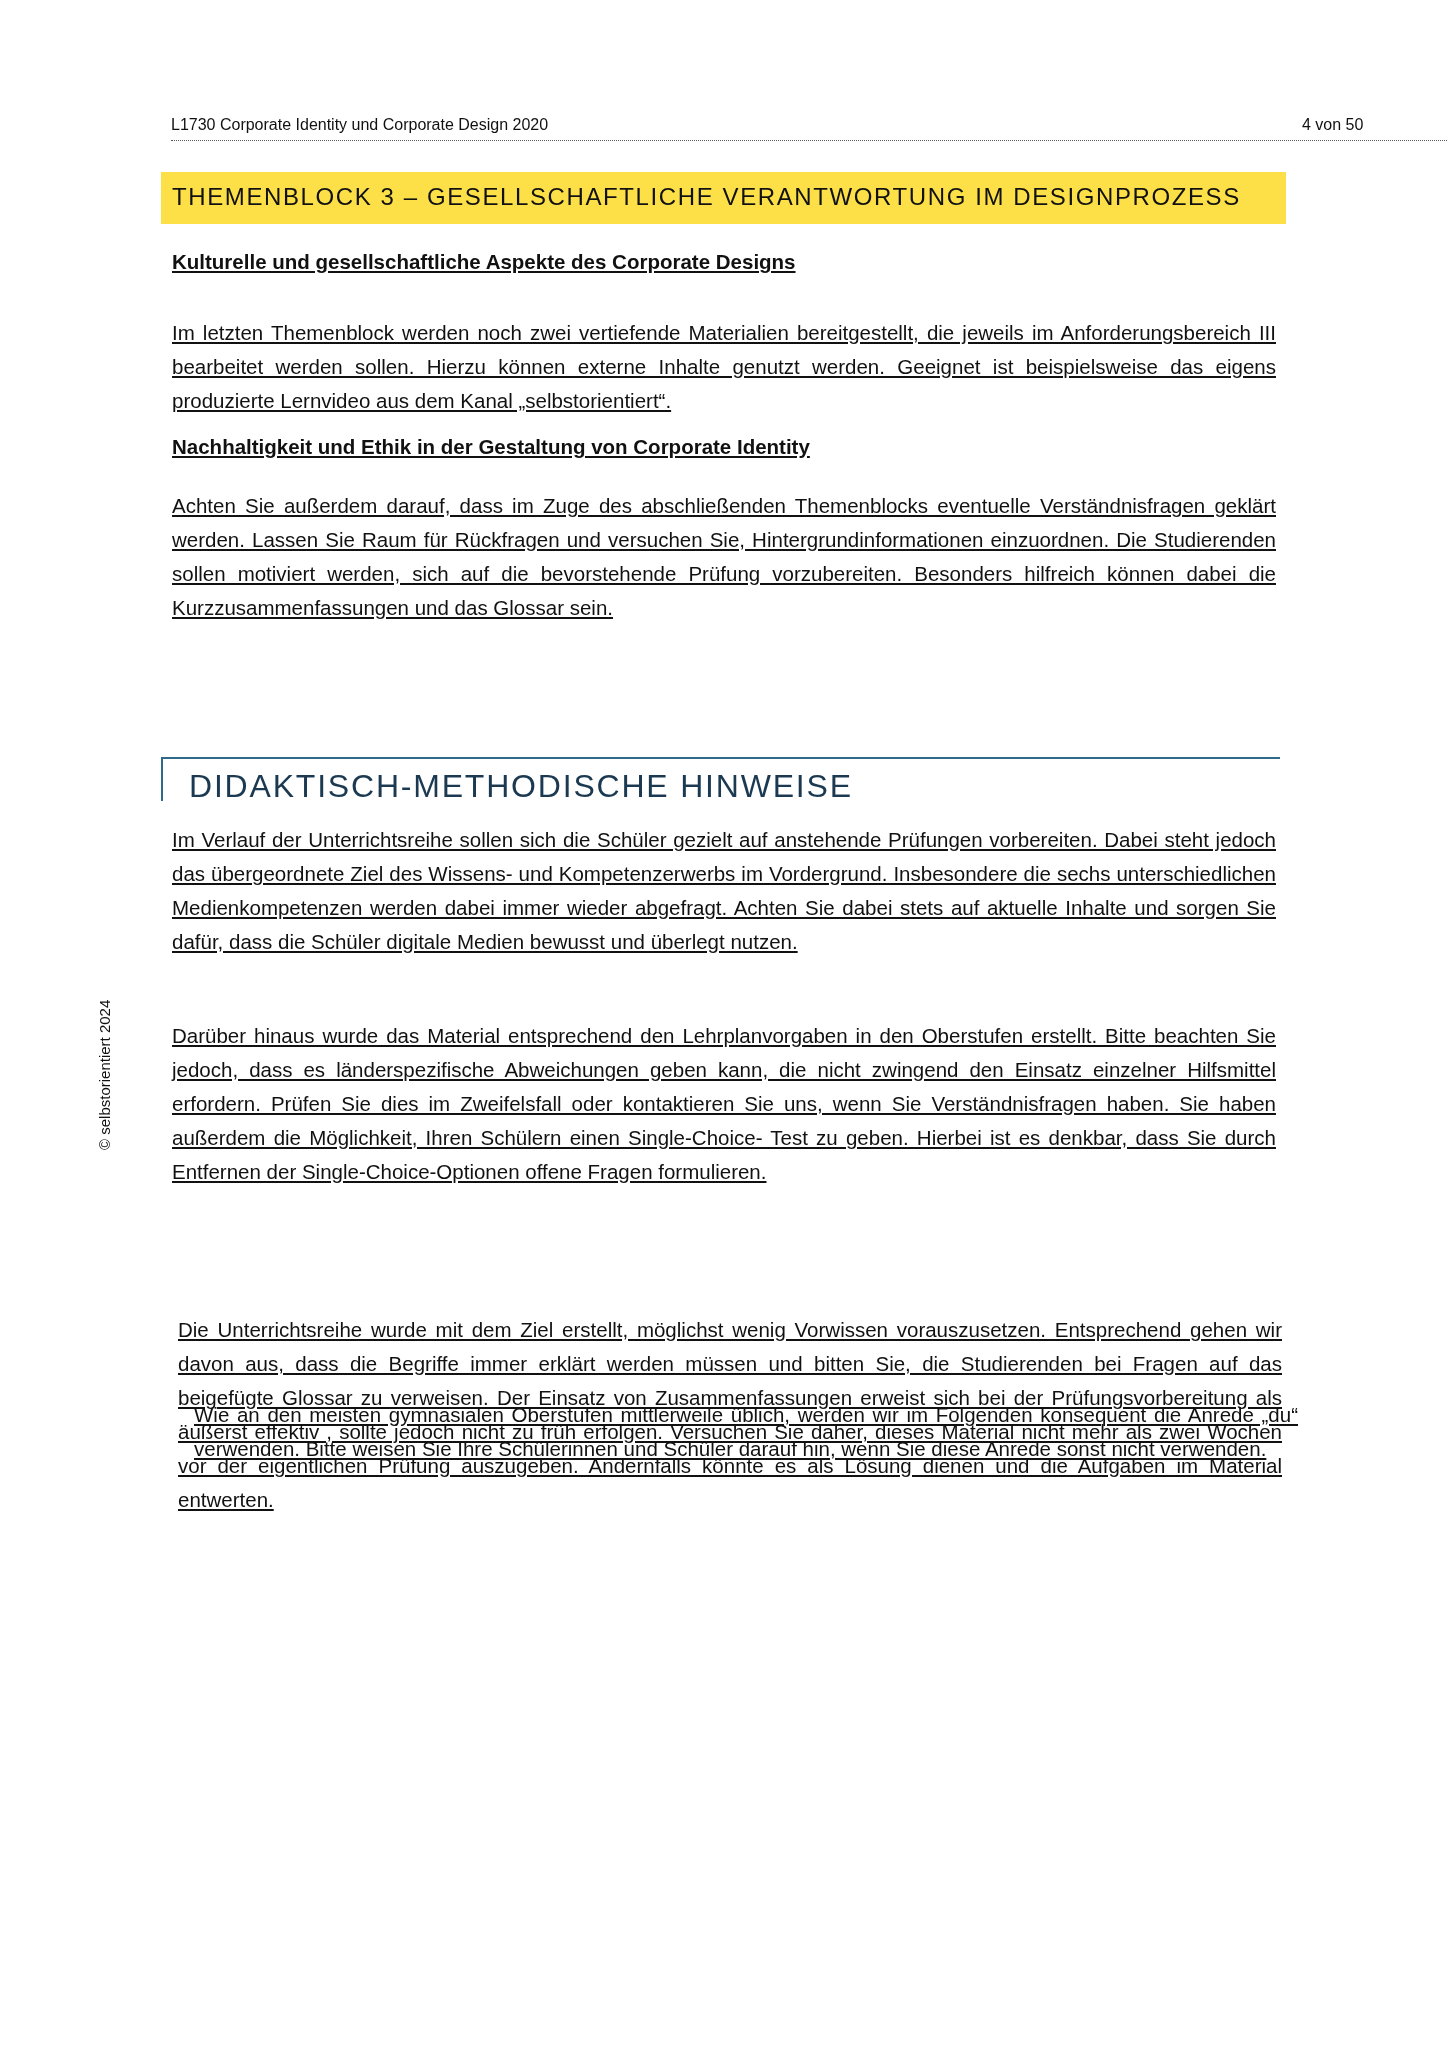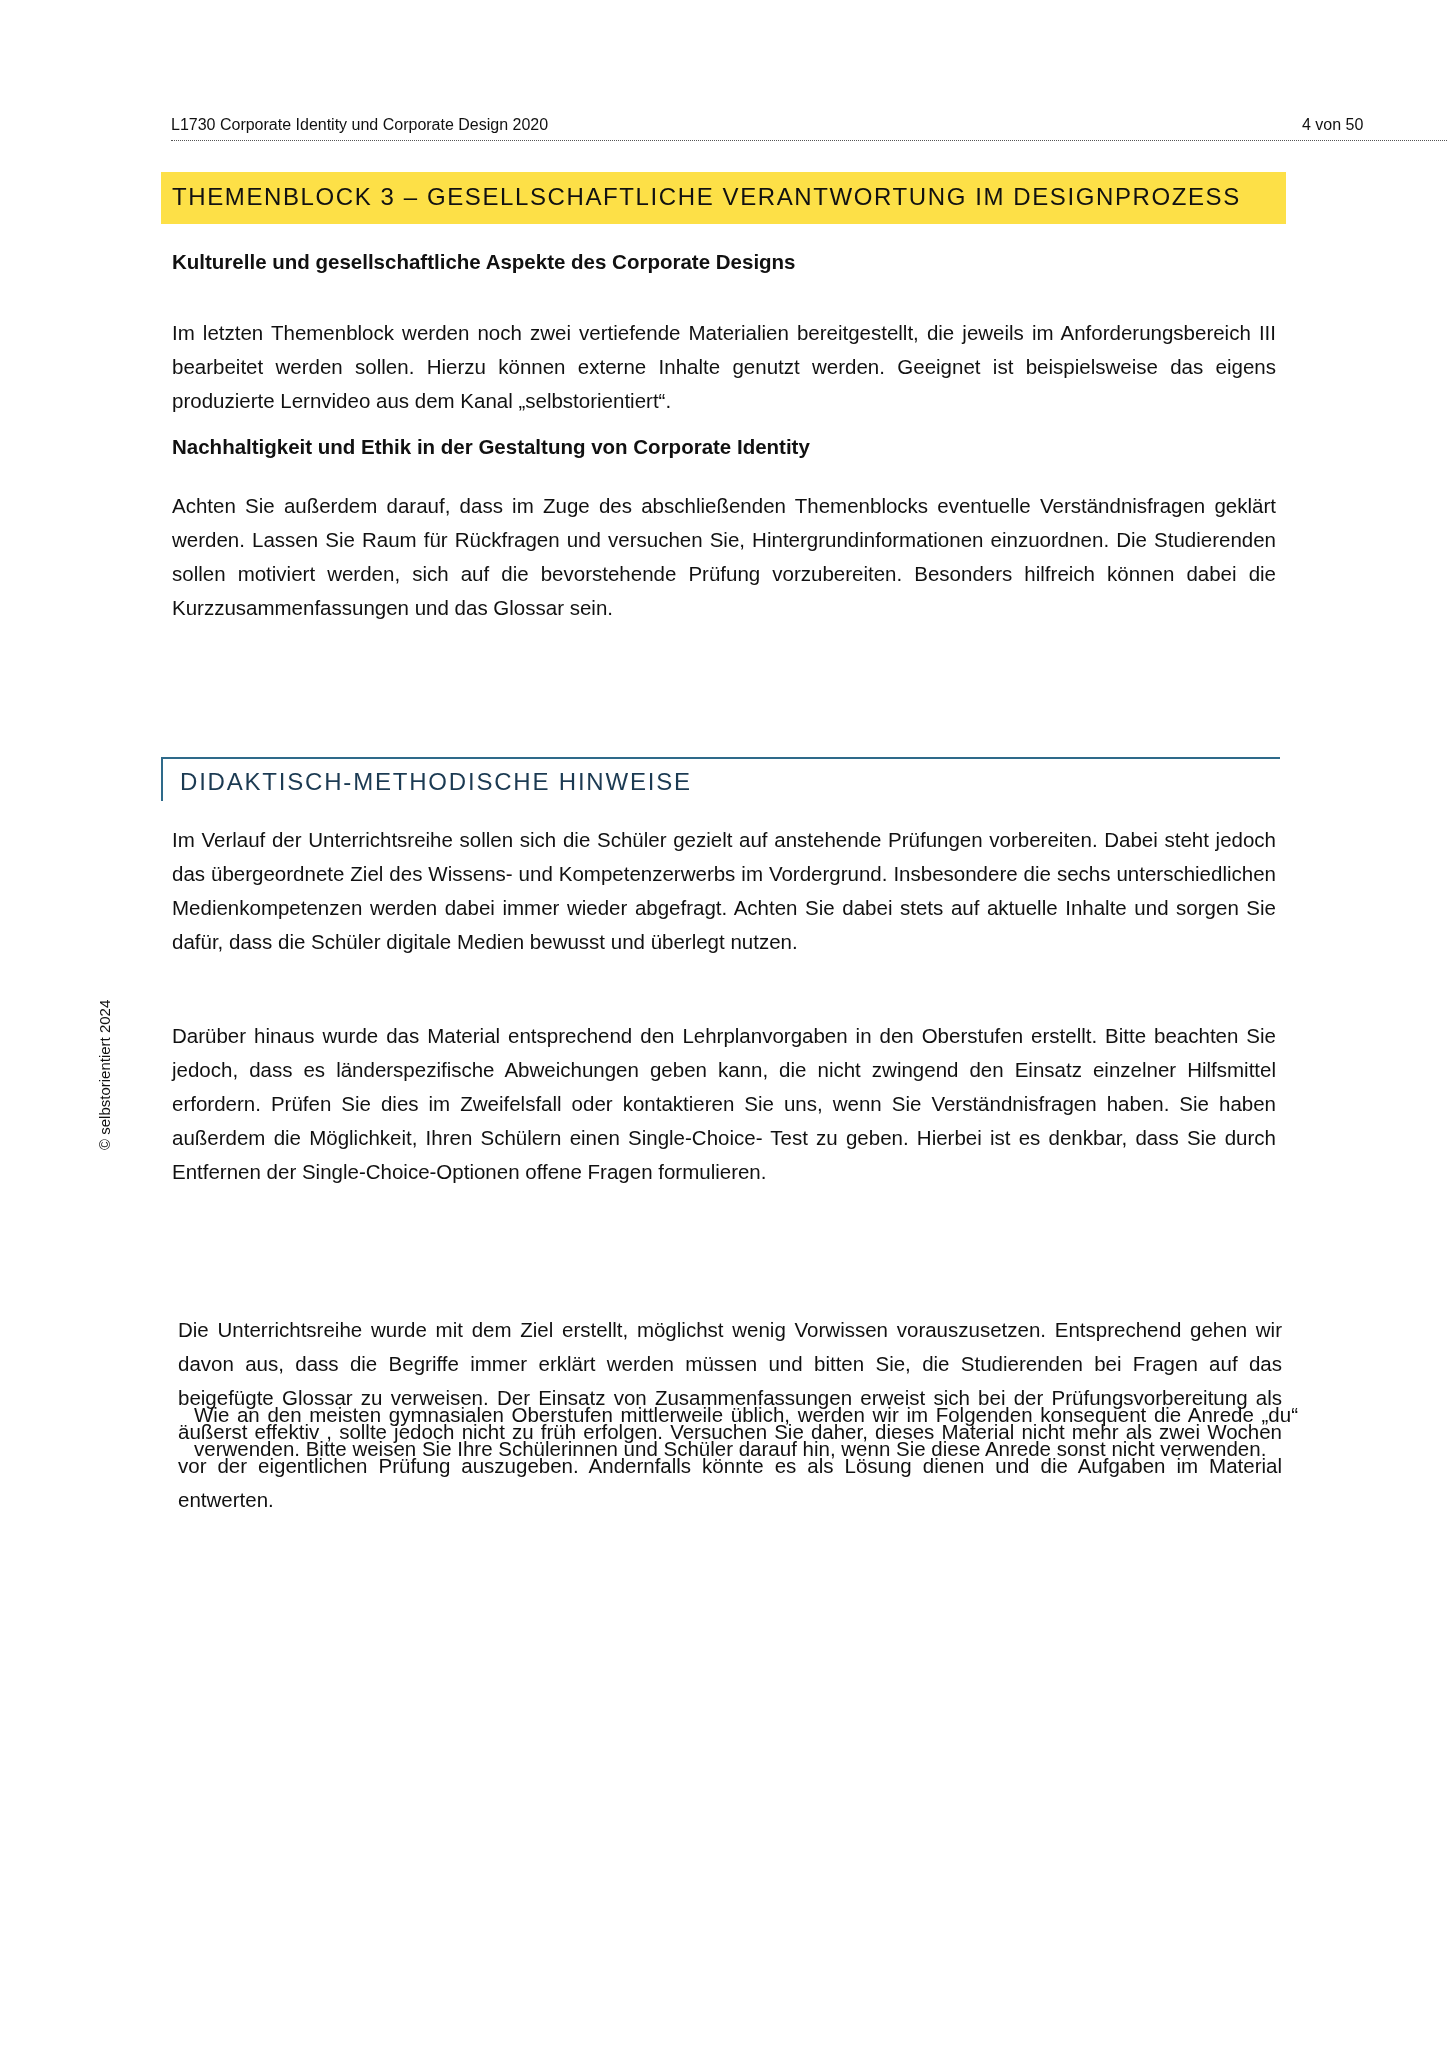--- a/index.html
+++ b/index.html
@@ -17,30 +17,30 @@
     .side-note {
       position: absolute; left: 96px; top: 1150px;
       transform: rotate(-90deg); transform-origin: left top;
       font-size: 15px; white-space: nowrap; color: #111;
     }
     .block-title {
       position: absolute; left: 161px; top: 172px; width: 1125px; height: 52px;
       background: #fde047; box-sizing: border-box;
       font-size: 24px; letter-spacing: 1.6px; padding: 11px 0 0 11px; color: #111;
     }
-    .content { position: absolute; left: 172px; width: 1104px; }
+    .content { position: absolute; left: 172px; width: 1104px; text-decoration: underline; }
     .sub-heading { font-weight: bold; font-size: 20.5px; margin: 0; }
     .para {
       font-size: 20.5px; line-height: 34px; text-align: justify; margin: 0;
     }
     .section-title {
       position: absolute; left: 161px; top: 757px; width: 1119px; height: 44px;
       border-top: 2px solid #2e6a8a; border-left: 2px solid #2e6a8a;
       box-sizing: border-box;
-      font-size: 24px; letter-spacing: 1.8px; color: #1b3a52; padding: 9px 0 0 17px;
+      font-size: 32px; letter-spacing: 1.8px; color: #1b3a52; padding: 9px 0 0 26px;
     }
   </style>
 </head>
 <body>
 
 <div class="header">
   <span class="title">L1730 Corporate Identity und Corporate Design 2020</span>
   <span class="pages">4 von 50</span>
 </div>
 

